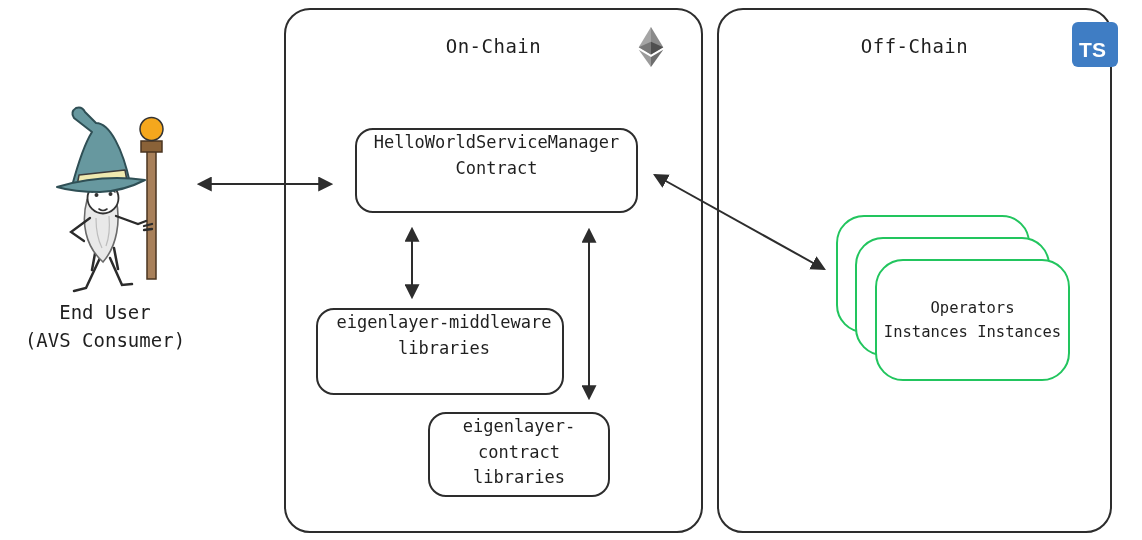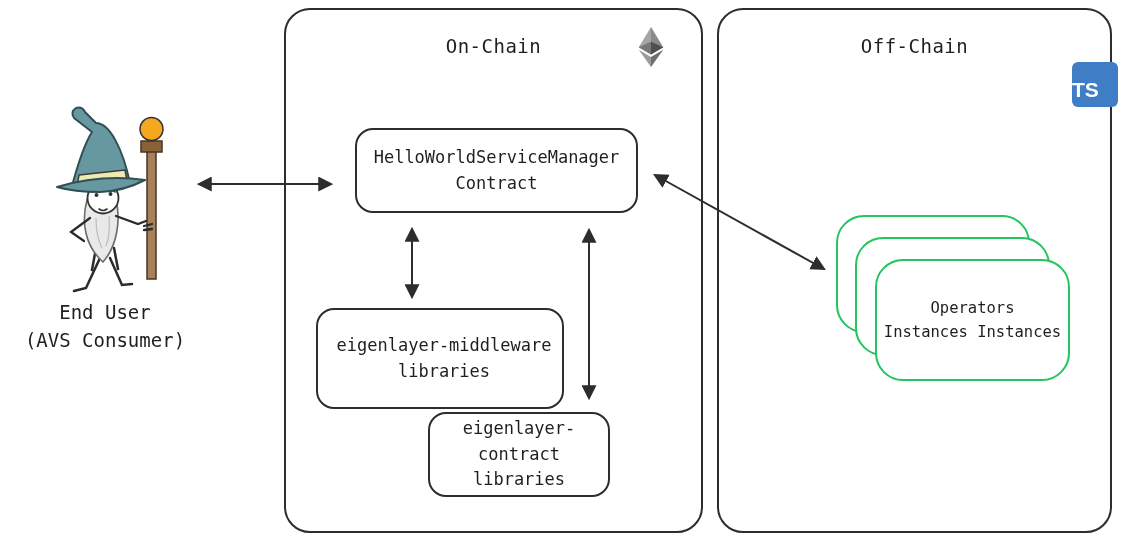--- a/index.html
+++ b/index.html
@@ -31,21 +31,21 @@
     margin-top: 12px;
   }
   .node-box {
     position: absolute;
     border: 2px solid #2d2d2d;
     border-radius: 18px;
     background: #ffffff;
     display: flex;
     flex-direction: column;
     align-items: center;
-    justify-content: center;
+    justify-content: flex-start;
     text-align: center;
     font-size: 17px;
     line-height: 1.5;
   }
   .stack-box {
     position: absolute;
     border: 2px solid #22c55e;
     border-radius: 28px;
     background: #ffffff;
   }
@@ -60,27 +60,26 @@
   }
   #ts-logo {
     position: absolute;
     left: 1072px;
     top: 22px;
     width: 46px;
     height: 45px;
     border-radius: 6px;
     display: flex;
     align-items: flex-end;
-    justify-content: flex-start;
+    justify-content: center;
     padding: 12px 5px 5px 0;
     font-family: "Liberation Sans", sans-serif;
     font-weight: bold;
     font-size: 21px;
     color: #ffffff;
-    margin-top: 40px;
   }
   #eth-logo { position: absolute; left: 634px; top: 27px; }
   #wizard { position: absolute; left: 26px; top: 88px; }
   #arrow-layer { position: absolute; left: 0; top: 0; width: 1142px; height: 540px; pointer-events: none; }
   #end-user-label {
     position: absolute;
     left: 2px;
     top: 299px;
     width: 206px;
     text-align: center;
@@ -150,21 +149,21 @@
     <polygon fill="#9b9b9b" points="127.9,416.9 127.9,312.2 0,236.6"></polygon>
     <polygon fill="#4f4f4f" points="127.9,287.9 255.9,212.3 127.9,154.2"></polygon>
     <polygon fill="#787878" points="0,212.3 127.9,287.9 127.9,154.2"></polygon>
   </svg>
 
   <div class="node-box" style="left:355px; top:128px; width:283px; height:85px;">
     <span>HelloWorldServiceManager</span>
     <span>Contract</span>
   </div>
 
-  <div class="node-box" style="left:316px; top:308px; width:248px; height:101px;padding-left:8px;">
+  <div class="node-box" style="left:316px; top:308px; width:248px; height:87px;padding-left:8px;">
     <span>eigenlayer-middleware</span>
     <span>libraries</span>
   </div>
 
   <div class="node-box" style="left:428px; top:412px; width:182px; height:85px;">
     <span>eigenlayer-contract</span>
     <span>libraries</span>
   </div>
 
   <div class="container-frame" style="left:717px; top:8px; width:395px; height:525px;">

